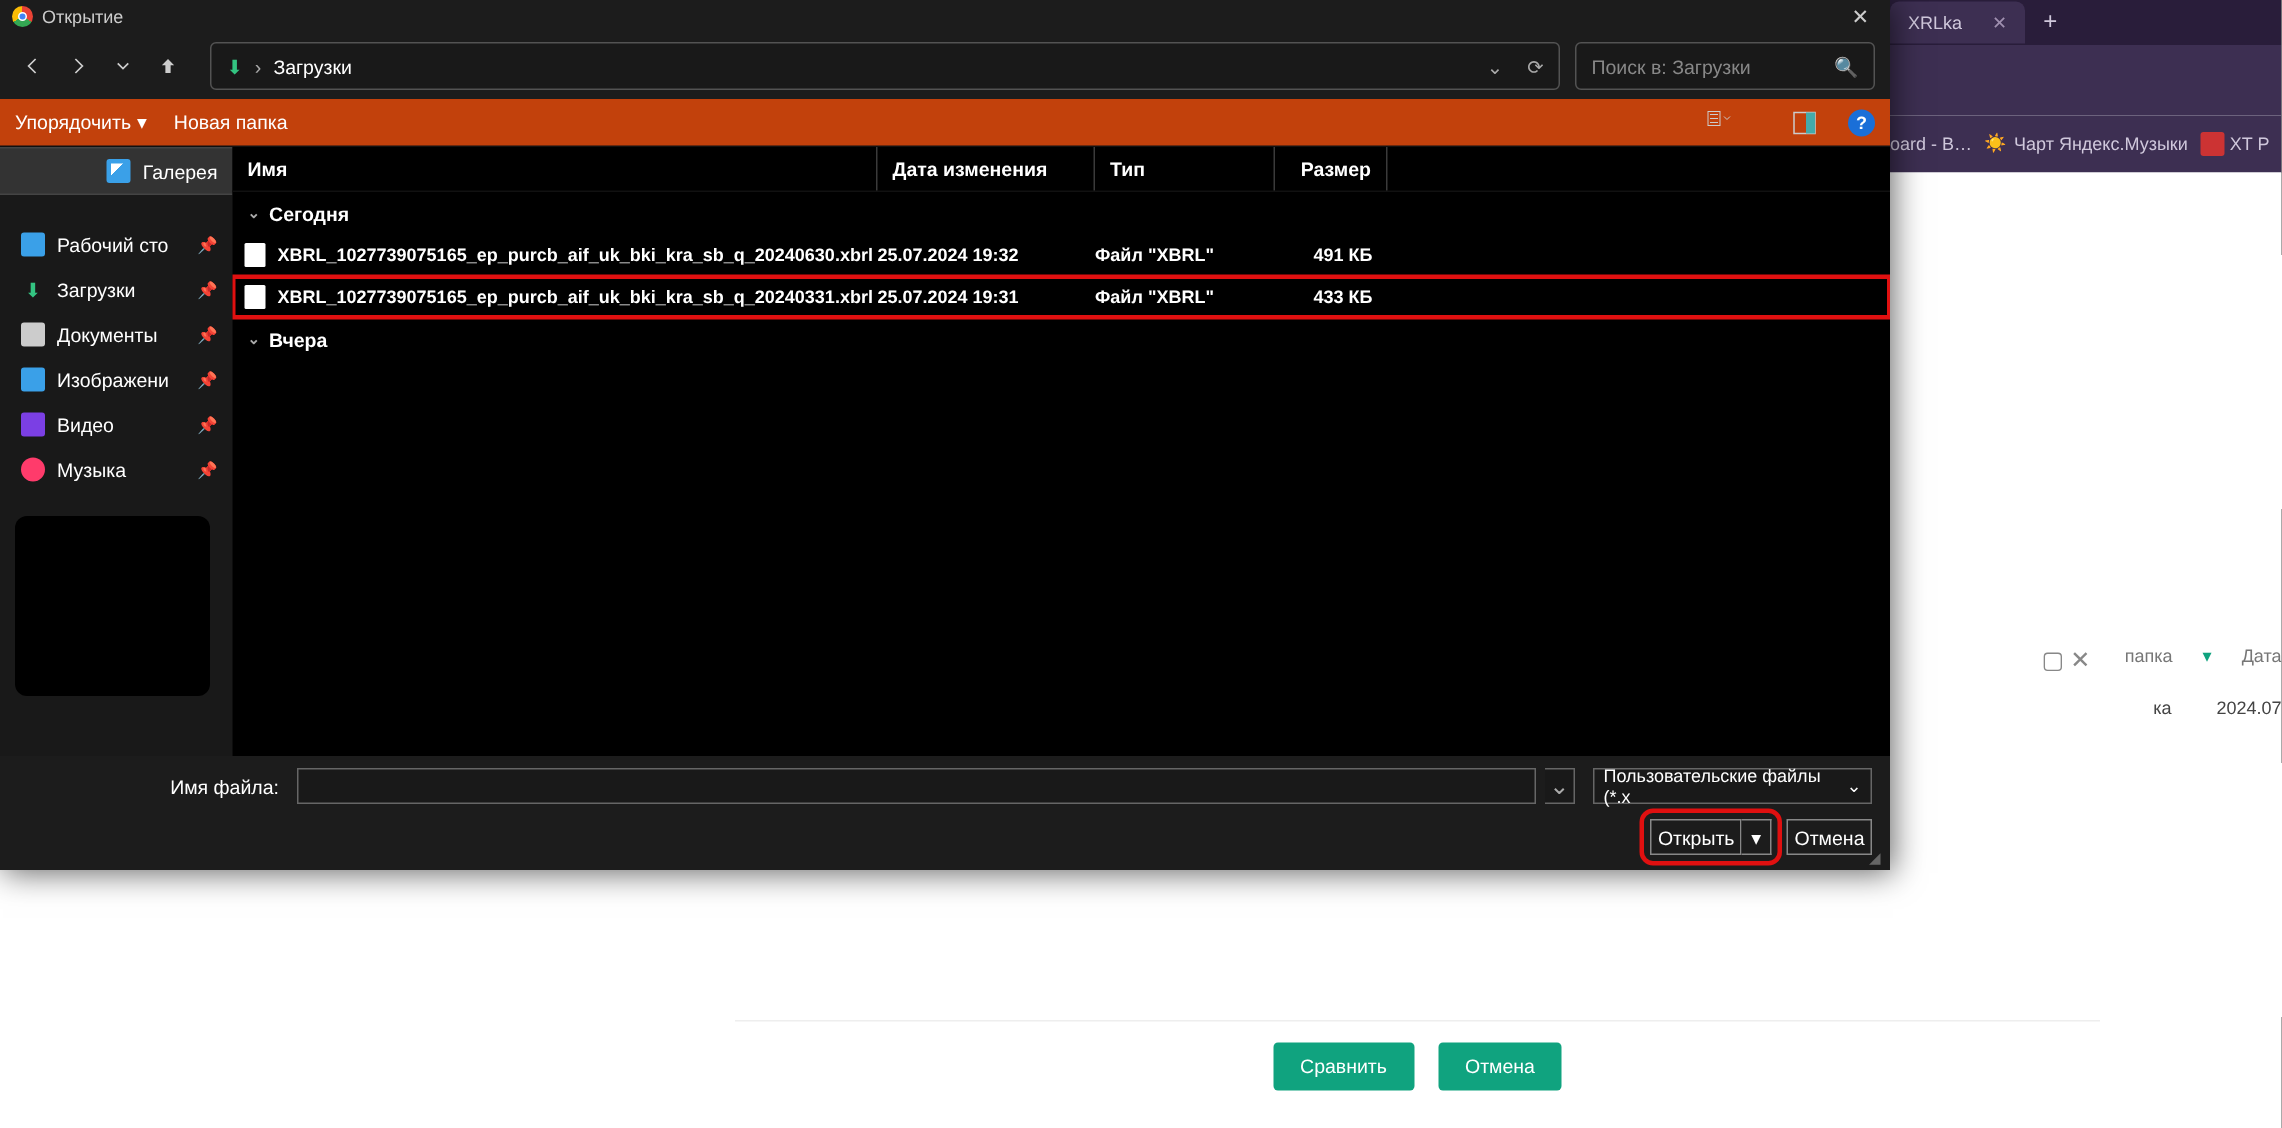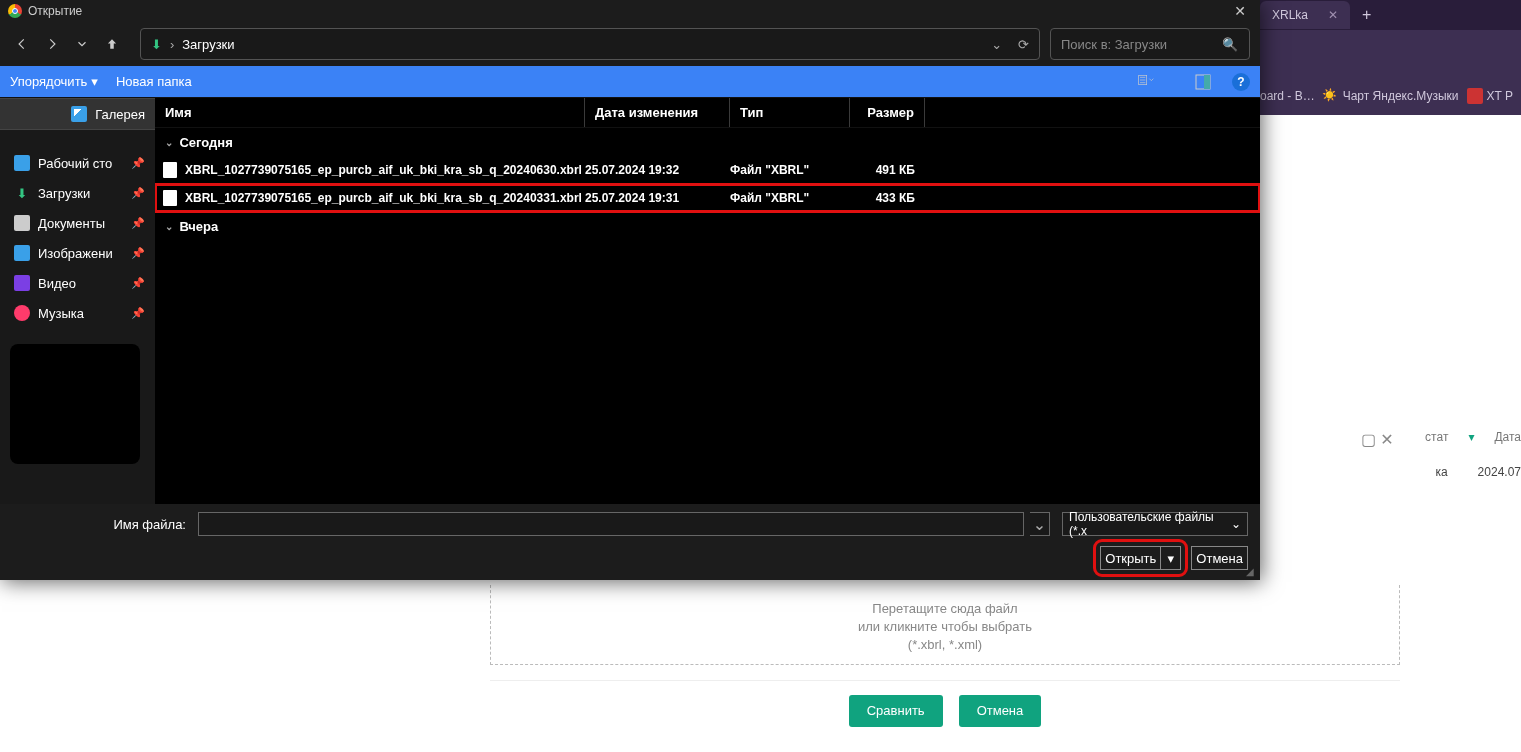--- a/index.html
+++ b/index.html
@@ -37,21 +37,21 @@
 .addr-bar .dl-icon { color: #33c481; }
 .addr-bar .chev { color: #aaa; }
 .addr-bar .spacer { flex: 1; }
 .addr-dropdown { color: #aaa; cursor: pointer; }
 .addr-refresh { color: #aaa; cursor: pointer; margin-left: 8px; }
 .search-box { width: 200px; height: 32px; background: #191919; border: 1px solid #535353; border-radius: 4px; display: flex; align-items: center; padding: 0 10px; color: #888; font-size: 13px; margin-left: 4px; }
 .search-box .spacer { flex:1; }
 .search-box .mag { color: #aaa; }
 
 
-.toolbar { height: 32px; display: flex; align-items: center; padding: 0 10px; gap: 18px; background: #3b82f6; border-bottom: 1px solid #111; }
+.toolbar { height: 32px; display: flex; align-items: center; padding: 0 10px; gap: 18px; background: #c2410c; border-bottom: 1px solid #111; }
 .toolbar .tb-btn { color: #fff; font-size: 13px; cursor: pointer; display:flex; align-items:center; gap:4px; }
 .toolbar .spacer { flex: 1; }
 .tb-icon-btn { width: 22px; height: 22px; display: flex; align-items: center; justify-content: center; cursor: pointer; }
 .tb-icon-double { width: 36px; }
 .tb-icon-btn svg, .tb-icon-double svg { width: 16px; height: 16px; }
 .help-icon { width: 18px; height: 18px; border-radius: 50%; background: #1a6fd8; color: #fff; display:flex; align-items:center; justify-content:center; font-size:12px; font-weight:bold; }
 
 
 .dialog-body { flex: 1; display: flex; min-height: 0; }
 
@@ -144,32 +144,27 @@
       <span>XT P</span>
     </div>
 </div>
 
 <div class="page-content">
   <div class="popup-panel">
     <span>▢</span>
     <span>✕</span>
   </div>
   <div class="side-headers">
-    <span>стат</span>
+    <span>папка</span>
     <span style="color:#10a37f;">▾</span>
     <span>Дата</span>
   </div>
   <div class="side-row">
     <span>ка</span>
     <span>2024.07</span>
-  </div>
-  <div class="drop-zone">
-    <span>Перетащите сюда файл</span>
-    <span>или кликните чтобы выбрать</span>
-    <span>(*.xbrl, *.xml)</span>
   </div>
   <div class="compare-row">
     <button class="btn-teal">Сравнить</button>
     <button class="btn-teal">Отмена</button>
   </div>
 </div>
 
 <div class="file-dialog">
   <div class="title-bar">
     <span class="chrome-icon"></span>

